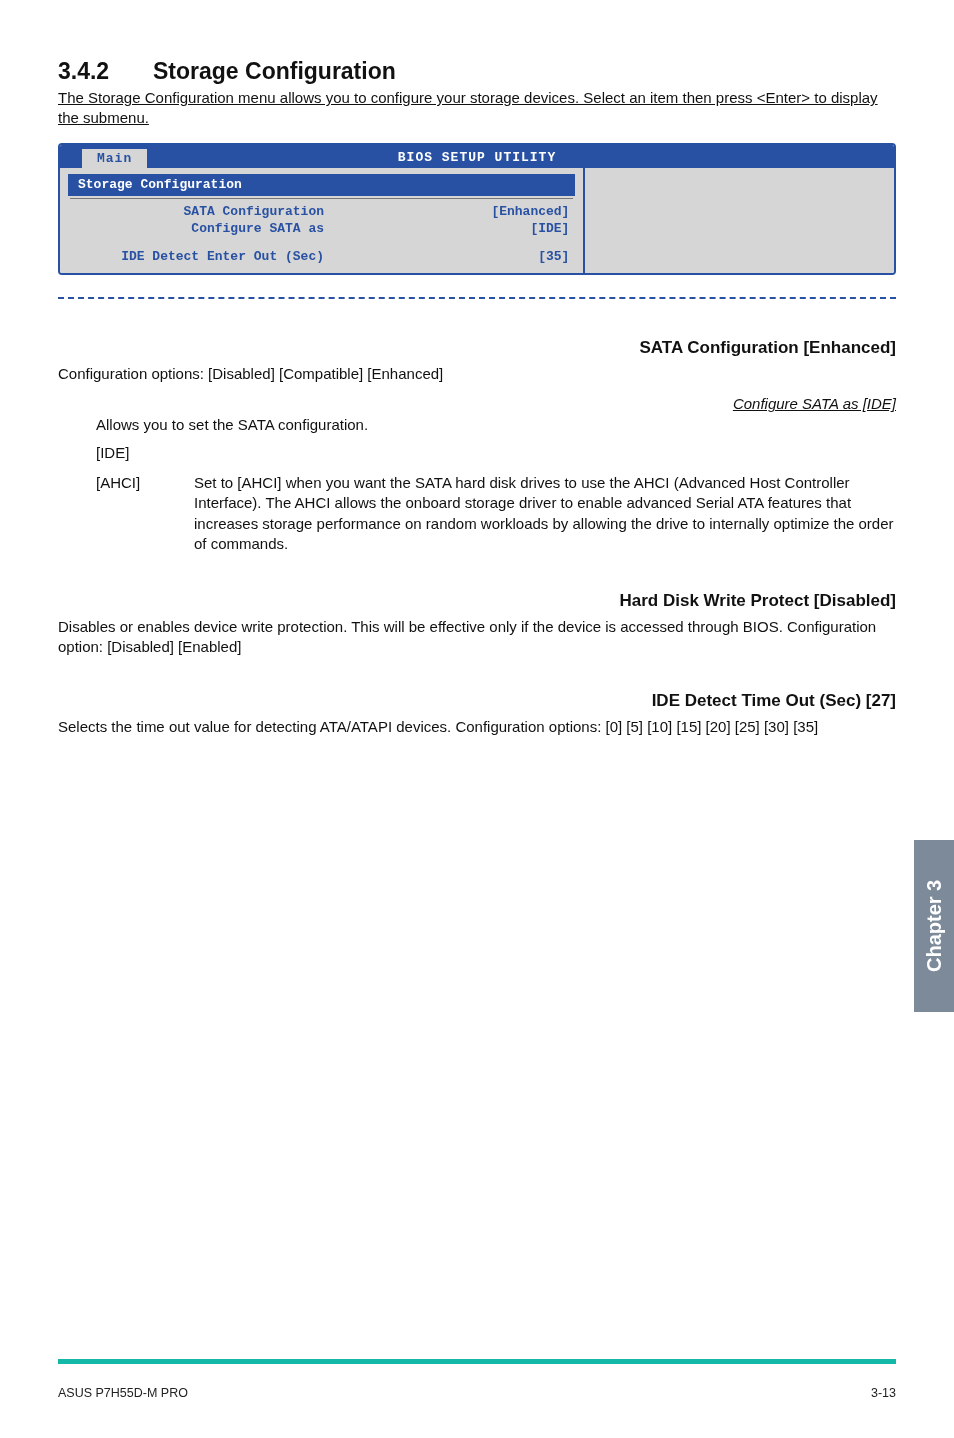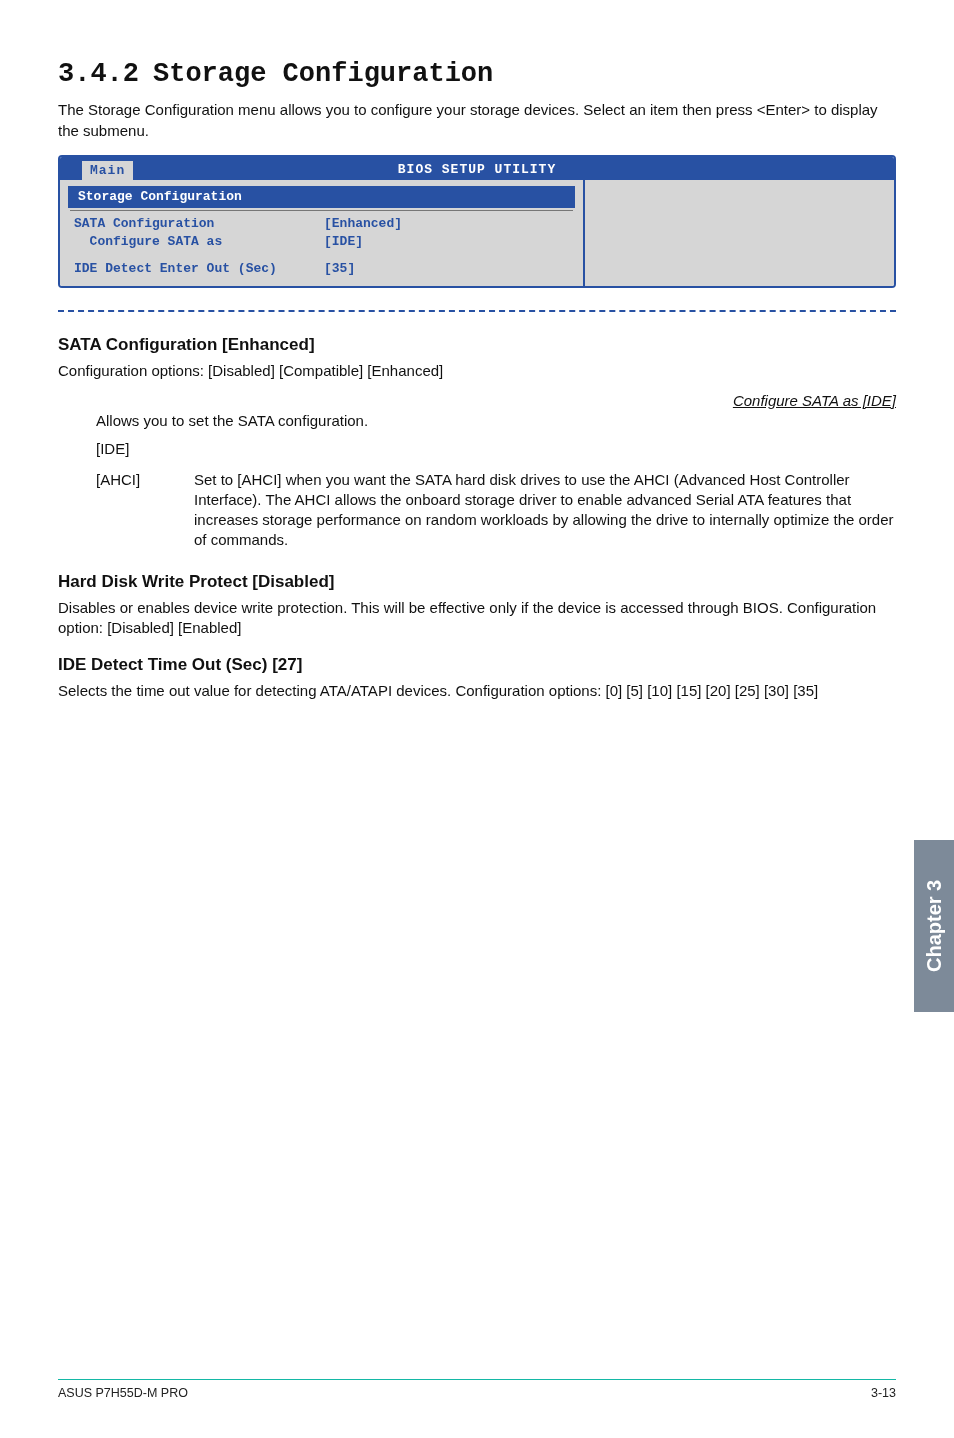--- a/index.html
+++ b/index.html
@@ -8,27 +8,26 @@
     color: #111;
     background: #fff;
     width: 954px;
     height: 1438px;
     position: relative;
     padding: 56px 58px 0 58px;
     font-size: 15px;
     line-height: 1.35;
   }
   .h2 {
-    font-size: 27px;
-    font-weight: bold;
-    margin-bottom: 8px;
-    font-family: Liberation Mono, monospace;
+    font-size: 23px;
+    font-weight: bold;
+    margin-bottom: 1px;
   }
   .h2 .num { display:inline-block; width:95px; }
-  .intro { margin-bottom: 14px; }
+  .intro { margin-bottom: 14px; text-decoration: underline; }
   .bios-box {
     border: 2px solid #2851a3;
     border-radius: 4px;
     overflow: hidden;
     margin-bottom: 24px;
     font-family: "Courier New", monospace;
     font-size: 13px;
   }
   .bios-header {
     background: #2851a3;
@@ -38,21 +37,21 @@
     position: relative;
     font-weight: bold;
     letter-spacing: 1px;
   }
   .bios-header .main-tab {
     position: absolute;
     left: 22px;
     bottom: 0;
     background: #d6d6d6;
     color: #2851a3;
-    padding: 1px 8px;
+    padding: 1px 15px;
     font-weight: bold;
   }
   .bios-body {
     display: flex;
   }
   .bios-left {
     flex: 0 0 63%;
     background: #d6d6d6;
     border-right: 2px solid #2851a3;
     padding: 0;
@@ -74,34 +73,36 @@
   .bios-hr {
     border: none;
     border-top: 1px solid #777;
     margin: 2px 6px 4px 6px;
   }
   .bios-row {
     display: flex;
     color: #2851a3;
     padding: 0 10px;
     font-weight: bold;
+    text-align: right;
   }
   .bios-row .label { flex: 0 0 250px; white-space: pre; }
   .bios-row .value { flex: 1; }
   .bios-spacer { height: 10px; }
   .bios-bottom-dash {
     border-top: 2px dashed #2851a3;
     margin-top: -2px;
   }
 
   .h3 {
     font-size: 17px;
     font-weight: bold;
     margin-bottom: 4px;
-    margin-top: 4px;
+    margin-top: 20px;
+    text-align: right;
   }
   .para { margin-bottom: 10px; }
   .sub-underline {
     font-style: italic;
     text-decoration: underline;
     margin-left: 38px;
     margin-top: 6px;
     display: block;
     text-align: right;
   }
@@ -132,22 +133,22 @@
     justify-content: center;
     writing-mode: vertical-rl;
     transform: rotate(180deg);
     border-radius: 0 0 0 0;
   }
   .footer {
     position: absolute;
     bottom: 36px;
     left: 58px;
     right: 58px;
-    border-top: 1px solid #14b8a6;
-    padding-top: 5px;
+    border-top: 5px solid #14b8a6;
+    padding-top: 21px;
     font-size: 12.5px;
     display: flex;
     justify-content: space-between;
     color: #222;
   }
 </style>
 </head>
 <body>
 
 <div class="h2">

